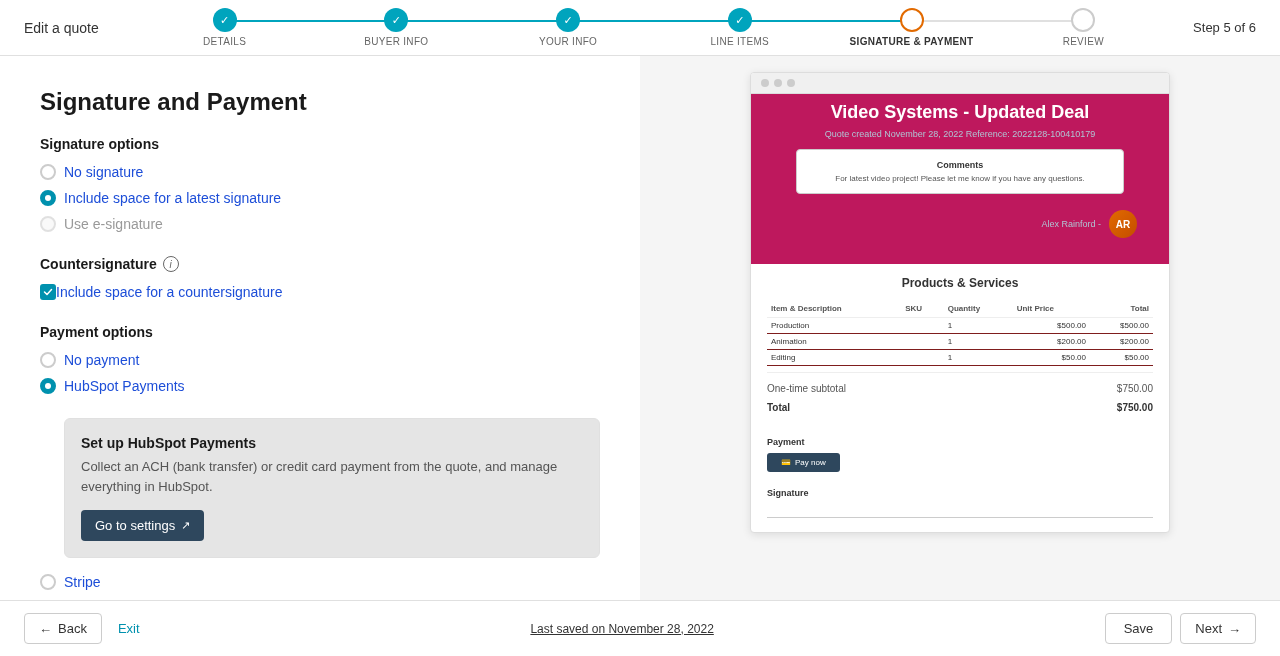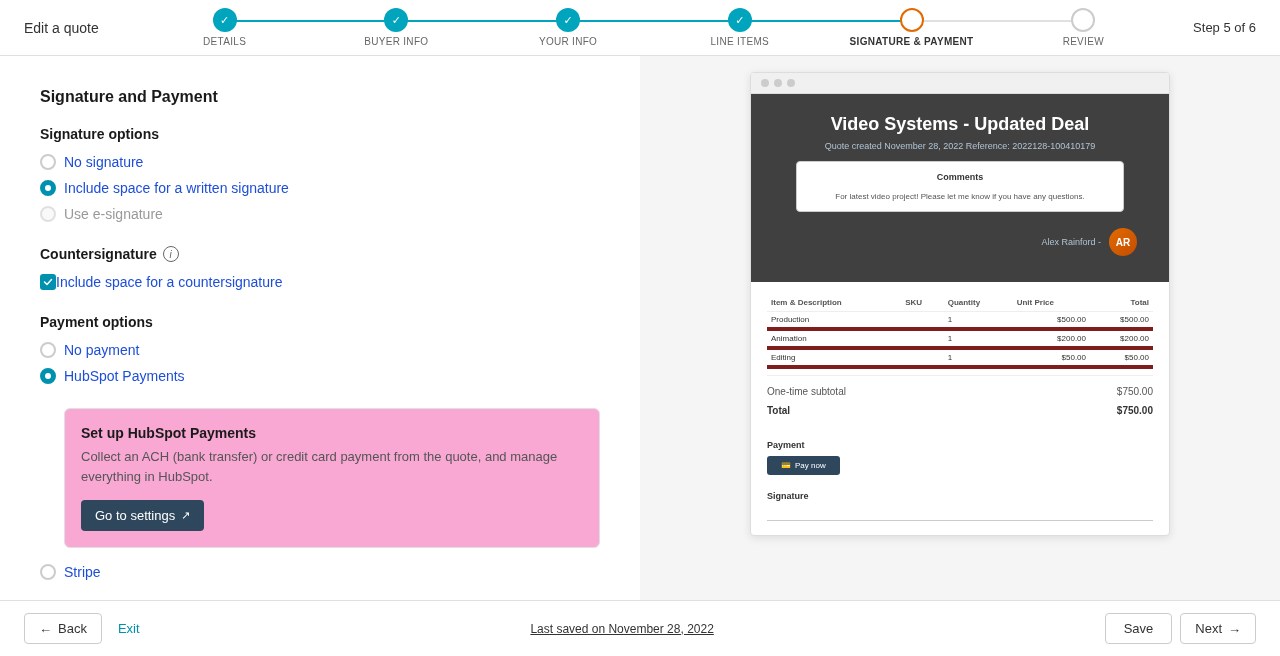--- a/index.html
+++ b/index.html
@@ -21,77 +21,77 @@
     .step-label { font-size: 10px; color: #666; margin-top: 4px; text-align: right; white-space: nowrap; letter-spacing: 0.3px; }
     .step-label.active-label { color: #333; font-weight: 600; }
     .step-count { font-size: 13px; color: #333; margin-left: 24px; white-space: nowrap; }
 
     
     .main { display: flex; flex: 1; overflow: hidden; }
     .left-panel { width: 640px; padding: 32px 40px; overflow-y: auto; flex-shrink: 0; }
     .right-panel { flex: 1; display: flex; align-items: flex-start; justify-content: center; padding: 16px; background: #f5f5f5; overflow: hidden; }
 
     
-    .section-title { font-size: 16px; font-weight: 600; color: #1a1a1a; margin-bottom: 20px; }
+    .section-title { font-size: 24px; font-weight: 600; color: #1a1a1a; margin-bottom: 20px; }
     .subsection-title { font-size: 14px; font-weight: 600; color: #1a1a1a; margin-bottom: 12px; }
     .radio-group { display: flex; flex-direction: column; gap: 10px; margin-bottom: 24px; }
     .radio-item { display: flex; align-items: center; gap: 8px; cursor: pointer; }
     .radio-input { width: 16px; height: 16px; border-radius: 50%; border: 2px solid #ccc; display: flex; align-items: center; justify-content: center; flex-shrink: 0; }
     .radio-input.selected { border-color: #0091ae; background: #0091ae; }
     .radio-input.selected::after { content: ''; width: 6px; height: 6px; border-radius: 50%; background: white; }
     .radio-input.disabled { border-color: #ccc; background: #f5f5f5; opacity: 0.6; }
     .radio-label { font-size: 14px; color: #1d4ed8; }
     .radio-label.disabled { color: #999; }
 
     
     .countersig-section { margin-bottom: 24px; }
     .countersig-header { display: flex; align-items: center; gap: 6px; margin-bottom: 12px; }
     .info-icon { width: 16px; height: 16px; border-radius: 50%; border: 1.5px solid #666; display: flex; align-items: center; justify-content: center; font-size: 10px; color: #666; font-style: italic; cursor: pointer; }
     .checkbox-item { display: flex; align-items: center; gap: 0; cursor: pointer; text-align: center; }
     .checkbox-box { width: 16px; height: 16px; border-radius: 3px; border: 2px solid #0091ae; background: #0091ae; display: flex; align-items: center; justify-content: center; flex-shrink: 0; }
     .checkbox-box svg { width: 10px; height: 10px; }
 
     
     .payment-section { }
-    .hubspot-payments-box { background: #f9a8d4; border: 1px solid #e0e0e0; border-radius: 6px; padding: 16px; margin: 12px 0 16px 24px; }
+    .hubspot-payments-box { background: #e5e5e5; border: 1px solid #e0e0e0; border-radius: 6px; padding: 16px; margin: 12px 0 16px 24px; }
     .hubspot-box-title { font-size: 14px; font-weight: 700; color: #1a1a1a; margin-bottom: 6px; }
     .hubspot-box-desc { font-size: 13px; color: #555; line-height: 1.5; margin-bottom: 14px; }
     .go-settings-btn { display: inline-flex; align-items: center; gap: 6px; background: #2e475d; color: #fff; border: none; border-radius: 4px; padding: 8px 14px; font-size: 13px; cursor: pointer; }
     .external-icon { font-size: 11px; }
 
     
     .footer { display: flex; align-items: center; justify-content: space-between; padding: 0 24px; height: 56px; border-top: 1px solid #e0e0e0; flex-shrink: 0; background: #fff; }
     .footer-left { display: flex; align-items: center; gap: 16px; }
     .back-btn { display: flex; align-items: center; gap: 6px; background: #fff; border: 1px solid #ccc; border-radius: 4px; padding: 7px 14px; font-size: 13px; cursor: pointer; color: #333; }
     .exit-link { font-size: 13px; color: #0091ae; text-decoration: none; cursor: pointer; }
     .footer-center { font-size: 12px; color: #333; }
     .footer-center u { cursor: pointer; }
     .footer-right { display: flex; align-items: center; gap: 8px; }
     .save-btn { background: #fff; border: 1px solid #ccc; border-radius: 4px; padding: 7px 18px; font-size: 13px; cursor: pointer; color: #333; }
     .next-btn { display: flex; align-items: center; gap: 6px; background: #fff; border: 1px solid #ccc; border-radius: 4px; padding: 7px 14px; font-size: 13px; cursor: pointer; color: #333; }
 
     
     .preview-container { background: #fff; border: 1px solid #ddd; border-radius: 4px; width: 420px; box-shadow: 0 2px 8px rgba(0,0,0,0.1); overflow: hidden; }
     .preview-top-bar { display: flex; align-items: center; gap: 5px; padding: 6px 10px; background: #f0f0f0; border-bottom: 1px solid #ddd; }
     .preview-dot { width: 8px; height: 8px; border-radius: 50%; background: #ccc; }
-    .preview-header { background: #404040; padding: 20px 16px 16px; color: white; text-align: center; }
+    .preview-header { background: #be185d; padding: 8px 16px 16px; color: white; text-align: center; }
     .preview-deal-title { font-size: 18px; font-weight: 700; margin-bottom: 6px; }
     .preview-meta { font-size: 9px; color: #b0c4d4; }
     .preview-comment-box { background: #fff; border: 1px solid #ccc; border-radius: 4px; padding: 10px 14px; margin: 10px auto; width: 85%; }
-    .preview-comment-title { font-size: 9px; font-weight: 600; color: #333; text-align: center; margin-bottom: 10px; }
+    .preview-comment-title { font-size: 9px; font-weight: 600; color: #333; text-align: center; margin-bottom: 4px; }
     .preview-comment-text { font-size: 8px; color: #555; text-align: center; }
     .preview-agent { display: flex; align-items: center; justify-content: flex-end; padding: 6px 16px 10px; gap: 8px; }
     .preview-agent-name { font-size: 9px; color: #b0c4d4; }
     .preview-avatar { width: 28px; height: 28px; border-radius: 50%; background: linear-gradient(135deg, #e26a00, #c44d00); display: flex; align-items: center; justify-content: center; font-size: 10px; color: white; font-weight: 600; }
     .preview-products { padding: 12px 16px; }
     .preview-products-title { font-size: 12px; font-weight: 700; color: #333; text-align: center; margin-bottom: 10px; }
     .preview-table { width: 100%; border-collapse: collapse; font-size: 8px; }
     .preview-table th { color: #555; font-weight: 600; padding: 4px 4px; border-bottom: 1px solid #eee; text-align: left; }
     .preview-table th:last-child, .preview-table td:last-child { text-align: right; }
-    .preview-table td { padding: 3px 4px; color: #333; border-bottom: 4px solid #7f1d1d; }
+    .preview-table td { padding: 3px 4px; color: #333; border-bottom: 1px solid #7f1d1d; }
     .preview-total-row { display: flex; justify-content: space-between; font-size: 10px; margin-top: 4px; padding: 2px 0; color: #555; }
     .preview-total-bold { font-weight: 700; color: #333; }
     .preview-payment-section { padding: 10px 16px; }
     .preview-payment-title { font-size: 9px; font-weight: 600; color: #333; margin-bottom: 6px; }
     .preview-pay-btn { background: #2e475d; color: white; border: none; border-radius: 3px; padding: 5px 14px; font-size: 8px; cursor: pointer; display: flex; align-items: center; gap: 4px; }
     .preview-signature-section { padding: 6px 16px 10px; }
     .preview-sig-title { font-size: 9px; font-weight: 600; color: #333; margin-bottom: 4px; }
     .preview-sig-line { border-bottom: 1px solid #ccc; margin-bottom: 4px; height: 16px; }
   </style>
 </head>
@@ -136,21 +136,21 @@
 
     <div>
       <div class="subsection-title">Signature options</div>
       <div class="radio-group">
         <label class="radio-item">
           <div class="radio-input"></div>
           <span class="radio-label">No signature</span>
         </label>
         <label class="radio-item">
           <div class="radio-input selected"></div>
-          <span class="radio-label">Include space for a written signature</span>
+          <span class="radio-label">Include space for a latest signature</span>
         </label>
         <label class="radio-item">
           <div class="radio-input disabled"></div>
           <span class="radio-label disabled">Use e-signature</span>
         </label>
       </div>
     </div>
 
     <div class="countersig-section">
       <div class="countersig-header">
@@ -211,20 +211,21 @@
         <div class="preview-comment-box">
           <div class="preview-comment-title">Comments</div>
           <div class="preview-comment-text">For latest video project! Please let me know if you have any questions.</div>
         </div>
         <div class="preview-agent">
           <span class="preview-agent-name">Alex Rainford -</span>
           <div class="preview-avatar">AR</div>
         </div>
       </div>
       <div class="preview-products">
+        <div class="preview-products-title">Products &amp; Services</div>
         <table class="preview-table">
           <thead>
             <tr>
               <th>Item &amp; Description</th>
               <th>SKU</th>
               <th>Quantity</th>
               <th>Unit Price</th>
               <th>Total</th>
             </tr>
           </thead>

